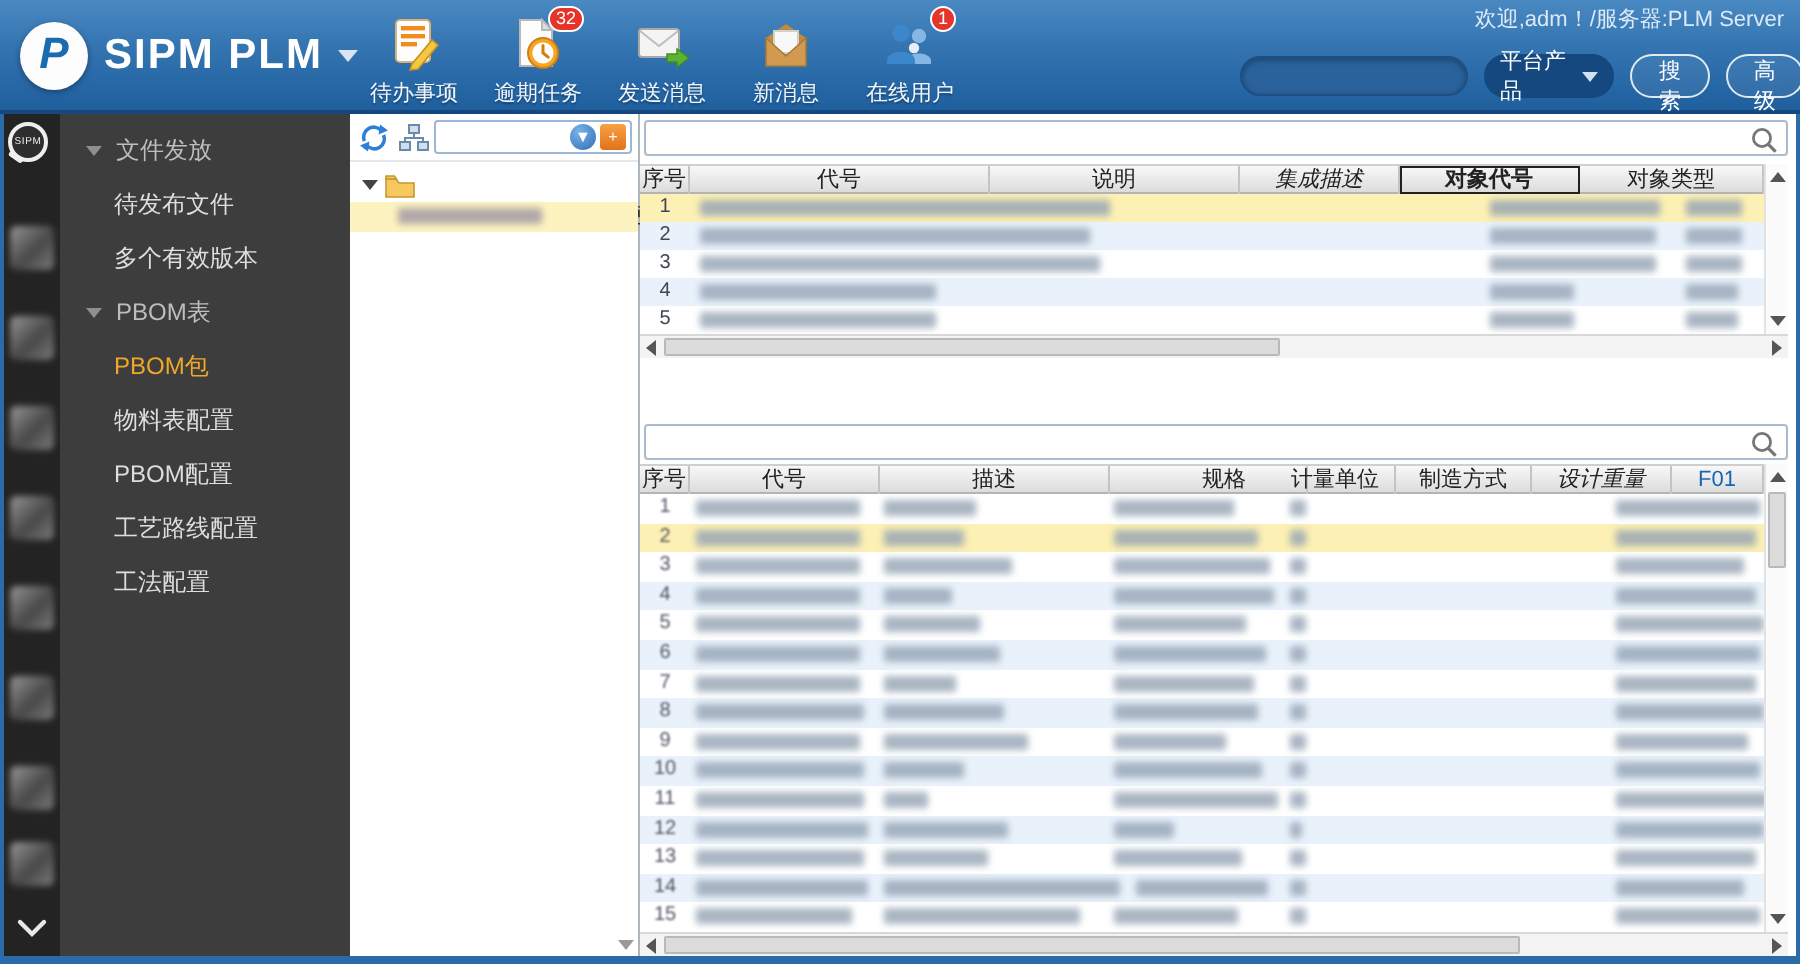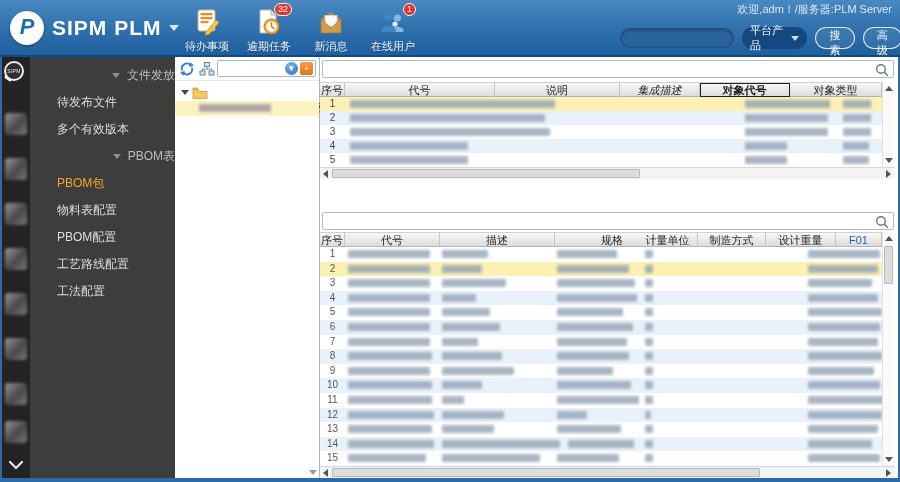--- a/index.html
+++ b/index.html
@@ -41,21 +41,21 @@
   .strip-logo { position:absolute; left:2px; top:4px; width:24px; height:24px; }
   .strip-logo .lens { width:20px; height:20px; border:2px solid #efefef; border-radius:50%;
     background:#2e2e2e; color:#efefef; font-size:5px; text-align:center; line-height:16px; letter-spacing:.3px; }
   .strip-logo .handle { position:absolute; left:0px; top:16px; width:8px; height:3px; background:#efefef; transform:rotate(35deg); border-radius:2px; }
   .strip-icon { position:absolute; left:3px; width:22px; height:22px; border-radius:3px;
     background:linear-gradient(135deg,#9a9a9a 10%,#4f4f4f 55%,#7d7d7d 90%); filter:blur(1.6px); opacity:.85; }
   .strip-chevron { position:absolute; left:6px; bottom:4px; }
 
   .menupanel { width:145px; height:421px; background:#3d3d3d; flex:none; padding-top:5px; }
   .menu-row { height:27px; line-height:27px; font-size:12px; cursor:pointer; white-space:nowrap; }
-  .menu-group { color:#bdbdbd; padding-left:13px;text-align:right; }
+  .menu-group { color:#bdbdbd; padding-left:13px; }
   .menu-group .gcaret { display:inline-block; width:0; height:0; border-left:4px solid transparent;
     border-right:4px solid transparent; border-top:5px solid #8f8f8f; margin-right:7px; vertical-align:middle; }
   .menu-item { color:#dedede; padding-left:27px; }
   .menu-item.selected { color:#f0a828; }
 
   .treepanel { position:relative; width:145px; height:421px; background:#fff; border-right:1px solid #aeb6bd; flex:none; }
   .tree-toolbar { position:relative; height:24px; border-bottom:1px solid #e4e8ec; }
   .tt-icon { position:absolute; top:4px; cursor:pointer; }
   .tree-filter { position:absolute; left:42px; top:3px; width:99px; height:17px; border:1px solid #9cb8d4; border-radius:2px; background:#fff; }
   .tree-filter input { position:absolute; left:2px; top:1px; width:62px; height:13px; border:none; outline:none; font-size:10px; }
@@ -132,20 +132,28 @@
               <path d="M6 3 h11 l5 5 v18 h-16z" fill="#fdfdfd" stroke="#b8b8b8"></path>
               <path d="M17 3 l5 5 h-5z" fill="#e0e0e0" stroke="#b8b8b8"></path>
               <circle cx="17.5" cy="19.5" r="7.5" fill="#f5a623" stroke="#d07f10"></circle>
               <circle cx="17.5" cy="19.5" r="5.3" fill="#fff"></circle>
               <path d="M17.5 15.8 v3.7 l2.6 2.1" stroke="#d07f10" stroke-width="1.5" fill="none" stroke-linecap="round"></path>
             </svg><span class="nav-badge">32</span></div>
           <div class="nav-label">逾期任务</div>
         </div>
         <div class="nav-item">
           <div class="nav-icon"><svg width="30" height="30" viewBox="0 0 30 30">
+              <rect x="3.5" y="7.5" width="20" height="14" rx="1.5" fill="#f4f4f4" stroke="#a8a8a8"></rect>
+              <path d="M4 8.5 L13.5 16 L23 8.5" fill="none" stroke="#bdbdbd"></path>
+              <path d="M17.5 20 h5 v-2.6 l6 4.6 -6 4.6 v-2.6 h-5z" fill="#5cb232" stroke="#418c1c" stroke-width=".7"></path>
+            </svg></div>
+          <div class="nav-label">发送消息</div>
+        </div>
+        <div class="nav-item">
+          <div class="nav-icon"><svg width="30" height="30" viewBox="0 0 30 30">
               <path d="M5 12 L15 5 L25 12 L25 26 L5 26 Z" fill="#c08a40"></path>
               <rect x="9" y="8.5" width="12" height="11" fill="#f8f8f8" stroke="#d0d0d0"></rect>
               <path d="M5 12 L15 21 L25 12 L25 26 L5 26 Z" fill="#d29a50" stroke="#a87a36" stroke-width=".8"></path>
             </svg></div>
           <div class="nav-label">新消息</div>
         </div>
         <div class="nav-item">
           <div class="nav-icon"><svg width="30" height="30" viewBox="0 0 30 30">
               <circle cx="19.5" cy="11" r="3.6" fill="#85b7e2"></circle>
               <path d="M13.5 23.5 c0-5 12-5 12 0 v1.5 h-12z" fill="#85b7e2"></path>
@@ -315,21 +323,21 @@
       </div>
 
       <div id="bottomtable" style="position: absolute; left: 0px; top: 175px;">
           <div class="thead" style="top: 0px;">
             <div class="hcell" style="left: 0px; width: 25px;">序号</div>
             <div class="hcell" style="left: 25px; width: 95px;">代号</div>
             <div class="hcell" style="left: 120px; width: 115px;">描述</div>
             <div class="hcell" style="left: 251px; width: 83px;">规格</div>
             <div class="hcell" style="left: 318px; width: 60px;">计量单位</div>
             <div class="hcell" style="left: 378px; width: 68px;">制造方式</div>
-            <div class="hcell" style="left: 446px; width: 70px;">设计重量</div>
+            <div class="hcell" style="left: 446px; width: 70px; font-style: italic;">设计重量</div>
             <div class="hcell blue" style="left: 516px; width: 46px;">F01</div>
           </div>
           <div class="trow white" style="top: 15px; height: 14.6px;">
             <div class="no soft">1</div>
             <div class="mark" style="left: 28px; width: 82px;"></div>
             <div class="mark" style="left: 122px; width: 46px;"></div>
             <div class="mark" style="left: 237px; width: 60px;"></div>
             <div class="mark" style="left: 325px; width: 8px;"></div>
             <div class="mark" style="left: 488px; width: 72px;"></div>
           </div>

